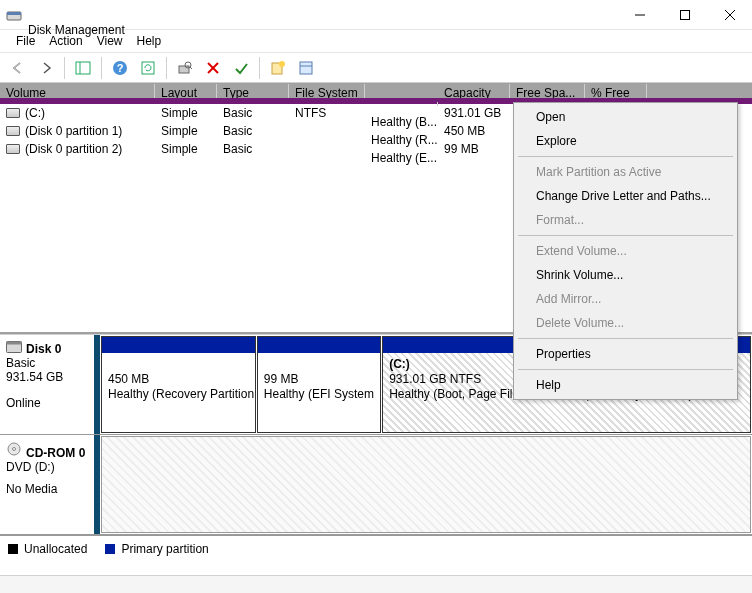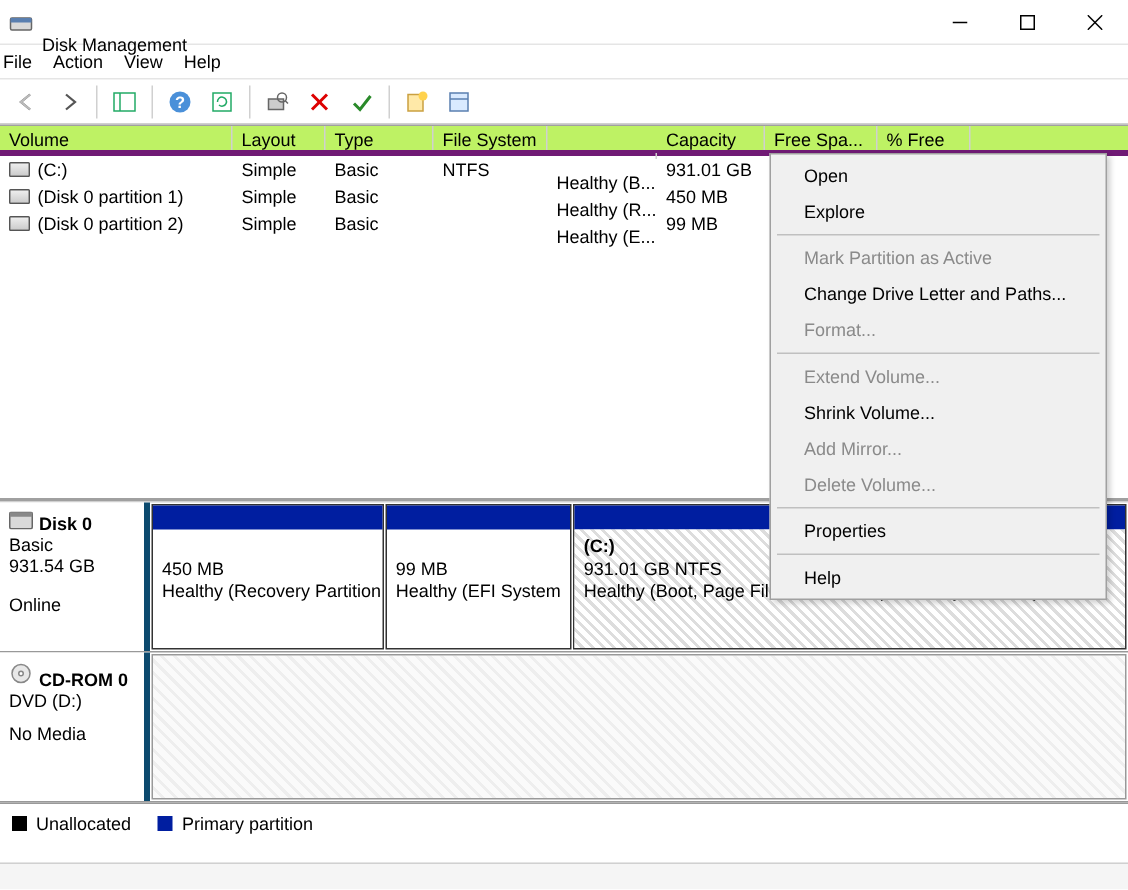--- a/index.html
+++ b/index.html
@@ -27,21 +27,21 @@
   }
   .titlebar .title { flex:1;margin-top:30px; }
   .win-btns { display:flex; }
   .win-btn {
     width: 45px; height: 29px;
     display:flex; align-items:center; justify-content:center;
     font-size: 13px;
   }
   .menubar {
     display:flex; gap:14px;
-    padding: 4px 2px;
+    padding: 4px 16px;
     border-bottom: 1px solid #e5e5e5;
   }
   .menubar span { cursor:default; }
   .toolbar {
     display:flex; align-items:center;
     height: 30px;
     padding: 0 6px;
     gap:4px;
     border-bottom: 1px solid #d0d0d0;
   }
@@ -50,22 +50,22 @@
     display:flex; align-items:center; justify-content:center;
     border:1px solid transparent;
   }
   .tb-sep { width:1px; height:22px; background:#d0d0d0; margin:0 2px; }
 
   .grid {
     border-top: 1px solid #a0a0a0;
   }
   .grid-head {
     display:flex;
-    background:#bef264;
-    border-bottom:4px solid #701a75;
+    background:#a3a3a3;
+    border-bottom:6px solid #701a75;
     height:20px;
   }
   .grid-head .col {
     padding:2px 6px;
     border-right:1px solid #d0d0d0;
     overflow:hidden; white-space:nowrap;
   }
   .grid-row {
     display:flex;
     height:18px;
@@ -102,21 +102,21 @@
   .disk-area {
     border-top: 1px solid #d0d0d0;
   }
   .disk-row {
     display:flex;
     border-bottom:1px solid #999;
     height:100px;
   }
   .disk-label {
     width:100px;
-    border-right:4px solid #0c4a6e;
+    border-right:6px solid #0c4a6e;
     padding:6px;
     background:#fff;
   }
   .disk-label .dname { font-weight:bold; }
   .disk-parts {
     flex:1;
     display:flex;
     padding:1px;
     gap:1px;
   }

